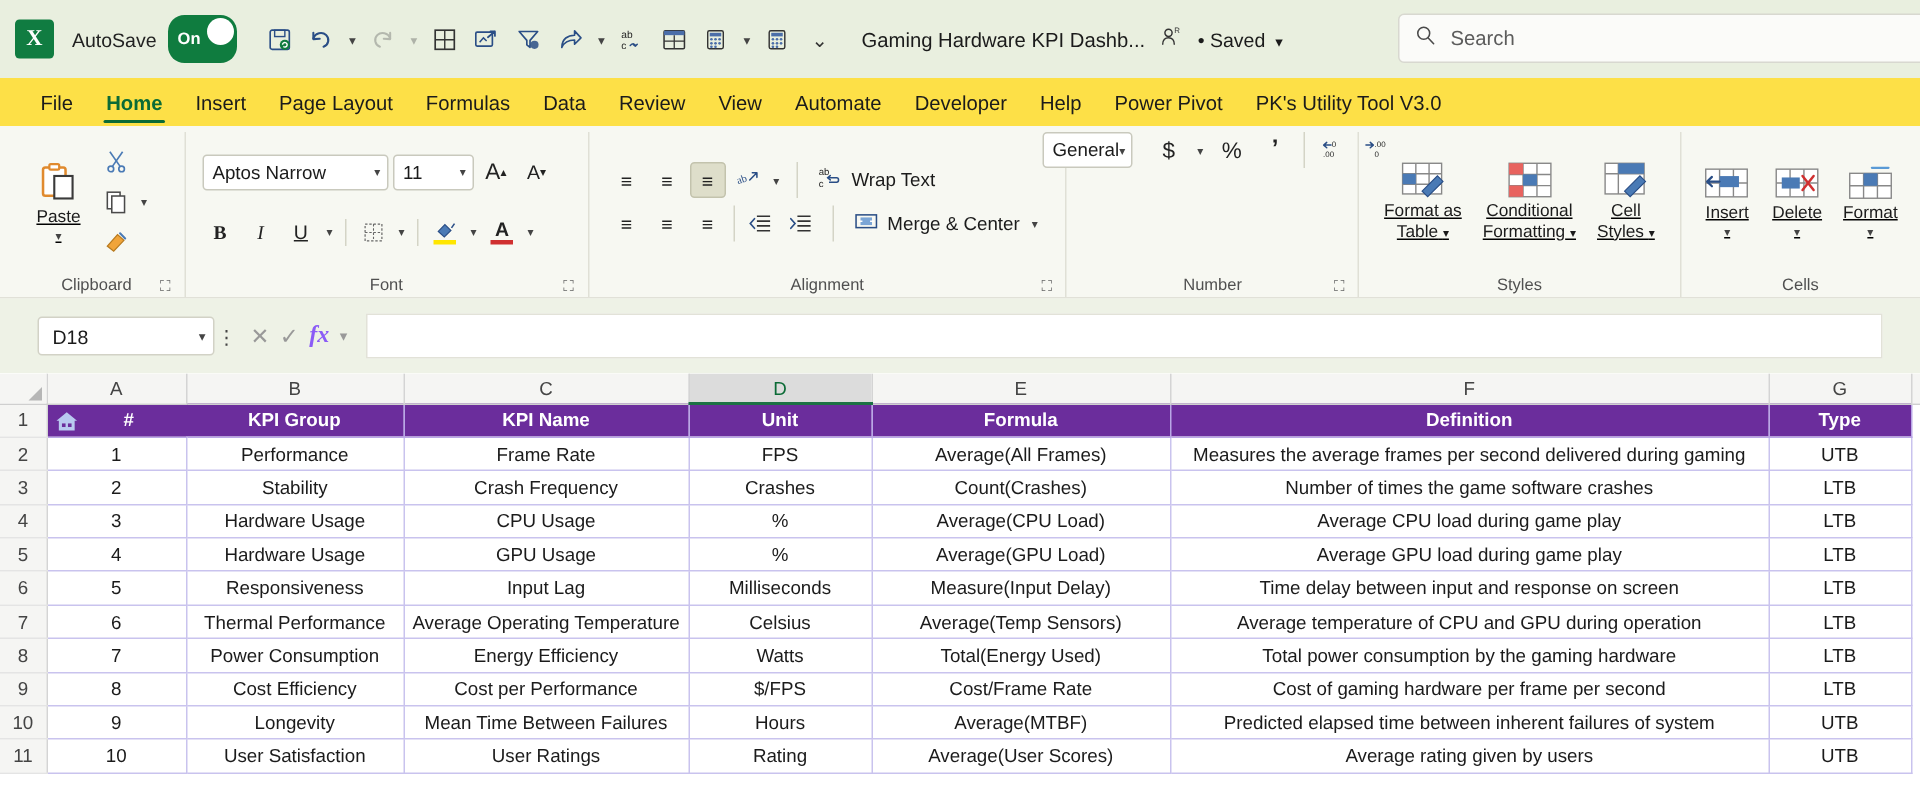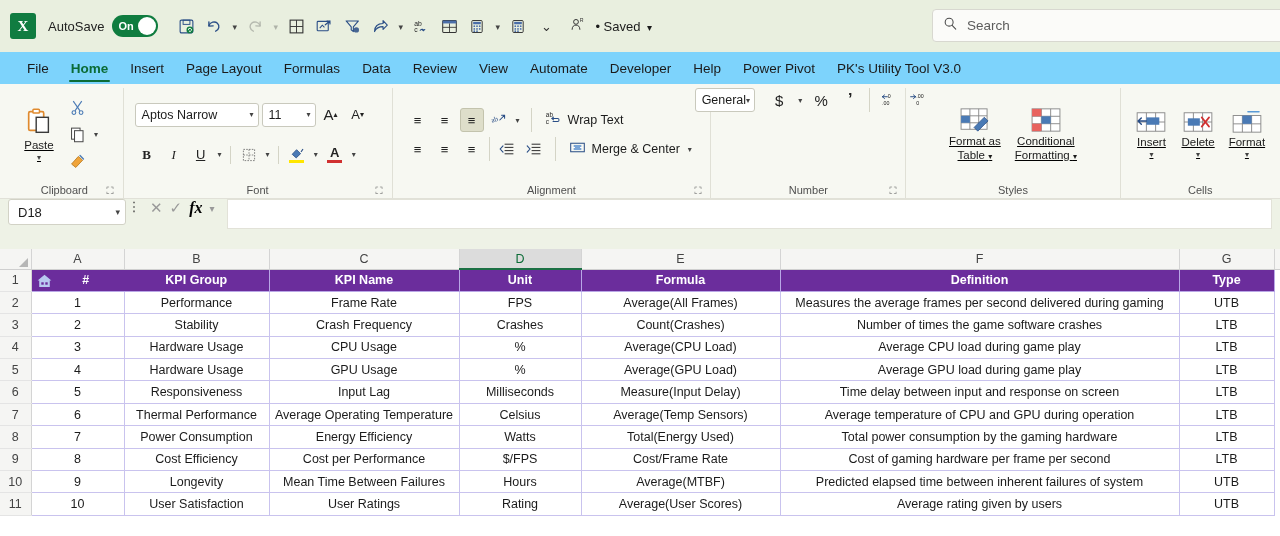--- a/index.html
+++ b/index.html
@@ -17,21 +17,21 @@
   }
   .excel-logo {
     width: 26px; height: 26px; border-radius: 3px;
     background: #107c41; color: #fff;
     display: flex; align-items: center; justify-content: center;
     font-size: 15px; font-weight: bold; font-family: "Liberation Serif", serif;
     margin-right: 12px;
   }
   .autosave-label { font-size: 13px; color: #222; margin-right: 8px; }
   .toggle {
-    width: 46px; height: 22px; border-radius: 11px; background: #0f7c3f;
+    width: 46px; height: 32px; border-radius: 11px; background: #0f7c3f;
     position: relative; display: flex; align-items: center;
     margin-right: 14px; cursor: pointer;
   }
   .toggle .ttext { color: #fff; font-size: 11px; font-weight: 600; margin-left: 6px; }
   .toggle .knob {
     position: absolute; right: 2px; top: 2px;
     width: 18px; height: 18px; border-radius: 9px; background: #fff;
   }
   .qat-btn {
     width: 28px; height: 28px; display: flex; align-items: center; justify-content: center;
@@ -55,21 +55,21 @@
   }
   .searchbox input {
     border: none; outline: none; background: transparent;
     font-family: "Liberation Sans", sans-serif; font-size: 13.5px;
     color: #333; margin-left: 9px; width: 100%;
   }
   .searchbox input::placeholder { color: #5c5c5c; }
 
   
   .ribbon-tabs {
-    height: 32px; background: #7dd3fc; display: flex; align-items: stretch;
+    height: 32px; background: #fde047; display: flex; align-items: stretch;
     padding-left: 16px; font-size: 13.5px;
   }
   .rtab {
     padding: 0 11px; display: flex; align-items: center; color: #1b1b1b;
     cursor: pointer; position: relative; white-space: nowrap;
   }
   .rtab.active { color: #0b6b36; font-weight: 600; }
   .rtab.active::after {
     content: ""; position: absolute; left: 9px; right: 9px; bottom: 2px;
     height: 2.5px; background: #0b6b36; border-radius: 2px;
@@ -119,31 +119,31 @@
   .numfmt {
     width: 165px; height: 24px; border: 1px solid #c9c9bd; border-radius: 3px;
     background: #fff; display: flex; align-items: center; padding: 0 4px 0 6px;
     font-size: 12.5px; color: #1b1b1b; cursor: pointer; justify-content: space-between;
   }
   .wrapbtn { display: flex; align-items: center; gap: 6px; padding: 2px 4px; cursor: pointer; font-size: 12.5px; color: #1b1b1b; }
   .vdiv { width: 1px; background: #d4d4c6; align-self: stretch; margin: 3px 3px; }
 
   
   .formula-bar {
-    height: 50px; background: #eef2e6; display: flex; align-items: flex-start; padding: 0 8px;
+    height: 50px; background: #eef2e6; display: flex; align-items: center; padding: 0 25px;
   }
   .namebox {
     width: 118px; height: 26px; background: #fff; border: 1px solid #d2d2c6; border-radius: 3px;
     display: flex; align-items: center; justify-content: space-between; padding: 0 5px 0 9px;
     font-size: 13px; color: #1b1b1b; cursor: pointer;
   }
   .fb-dots { width: 16px; text-align: center; color: #444; font-size: 13px; cursor: pointer; letter-spacing: 0; }
   .fb-icons { display: flex; align-items: center; gap: 7px; padding: 0 8px; }
   .fb-ic { font-size: 15px; color: #999; cursor: pointer; }
-  .fb-fx { font-family: "Liberation Serif", serif; font-style: italic; font-weight: bold; font-size: 16px; color: #000000; cursor: pointer; }
+  .fb-fx { font-family: "Liberation Serif", serif; font-style: italic; font-weight: bold; font-size: 16px; color: #8b5cf6; cursor: pointer; }
   .fb-input {
     flex: 1; height: 30px; background: #fff; border: 1px solid #e2e2d8;
     margin-left: 4px; font-size: 13px; color: #1b1b1b; padding: 0 6px;
     display: flex; align-items: center;
   }
 
   
   .grid-wrap { position: relative; background: #fff; height: 271px; overflow: hidden; }
   table.sheet { border-collapse: collapse; table-layout: fixed; width: 1280px; }
   table.sheet td, table.sheet th { padding: 0; }
@@ -283,20 +283,21 @@
         <circle cx="13.4" cy="9.6" r="1.1" fill="#4b6ea9"></circle>
         <circle cx="6.6" cy="13" r="1.1" fill="#4b6ea9"></circle>
         <circle cx="10" cy="13" r="1.1" fill="#4b6ea9"></circle>
         <circle cx="13.4" cy="13" r="1.1" fill="#4b6ea9"></circle>
         <circle cx="6.6" cy="15.9" r="1.1" fill="#4b6ea9"></circle>
         <circle cx="10" cy="15.9" r="1.1" fill="#4b6ea9"></circle>
       </svg>
   </div>
   <div class="qat-btn" style="color:#333;font-size:13px;">⌄</div>
 
+  <div class="doc-title">Gaming Hardware KPI Dashb...</div>
   <div class="person-ic">
     <svg width="15" height="15" viewBox="0 0 20 20">
         <circle cx="8" cy="6.5" r="3.2" fill="none" stroke="#333" stroke-width="1.3"></circle>
         <path d="M2.8 17 C2.8 12.6 5.2 10.8 8 10.8 C10.8 10.8 13.2 12.6 13.2 17" fill="none" stroke="#333" stroke-width="1.3"></path>
         <text x="13" y="7" font-family="Liberation Sans" font-size="7" fill="#333">R</text>
       </svg>
   </div>
   <div class="saved-state">
     <span>• Saved</span>
     <span style="font-size:10px;margin-left:3px;">▾</span>
@@ -574,20 +575,31 @@
             <line x1="12" y1="2" x2="12" y2="26" stroke="#888" stroke-width="1"></line>
             <line x1="22" y1="2" x2="22" y2="26" stroke="#888" stroke-width="1"></line>
             <line x1="2" y1="10" x2="32" y2="10" stroke="#888" stroke-width="1"></line>
             <line x1="2" y1="18" x2="32" y2="18" stroke="#888" stroke-width="1"></line>
             <rect x="2" y="2" width="10" height="8" fill="#e8635f"></rect>
             <rect x="12" y="10" width="10" height="8" fill="#4a7ab5"></rect>
             <rect x="2" y="18" width="10" height="8" fill="#e8635f"></rect>
           </svg>
         <span class="lbl">Conditional</span>
         <span class="lbl" style="margin-top:0;"><span>Formatting</span> <span style="font-size:8px;">▾</span></span>
+      </div>
+      <div class="bigbtn">
+        <svg width="32" height="26" viewBox="0 0 34 28">
+            <rect x="2" y="2" width="28" height="22" fill="#fff" stroke="#888" stroke-width="1"></rect>
+            <line x1="11.5" y1="2" x2="11.5" y2="24" stroke="#888" stroke-width="1"></line>
+            <line x1="2" y1="9.5" x2="30" y2="9.5" stroke="#888" stroke-width="1"></line>
+            <rect x="11.5" y="2" width="18.5" height="7.5" fill="#4a7ab5"></rect>
+            <path d="M16 22 L27 11 L31 15 L20 26 Z" fill="#4a7ab5" stroke="#2a4e86" stroke-width=".8"></path>
+          </svg>
+        <span class="lbl">Cell</span>
+        <span class="lbl" style="margin-top:0;"><span>Styles</span> <span style="font-size:8px;">▾</span></span>
       </div>
     </div>
     <div class="group-label">
       <span>Styles</span>
     </div>
   </div>
 
   <div class="group" style="width:160px;border-right:none;">
     <div class="group-body" style="justify-content:center;gap:2px;">
       <div class="bigbtn">

